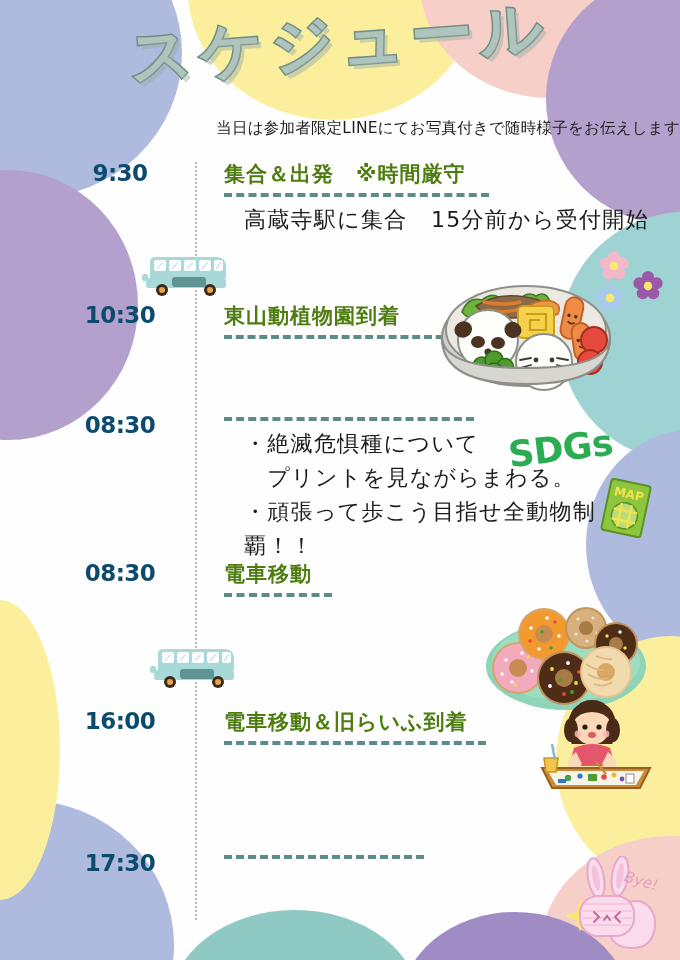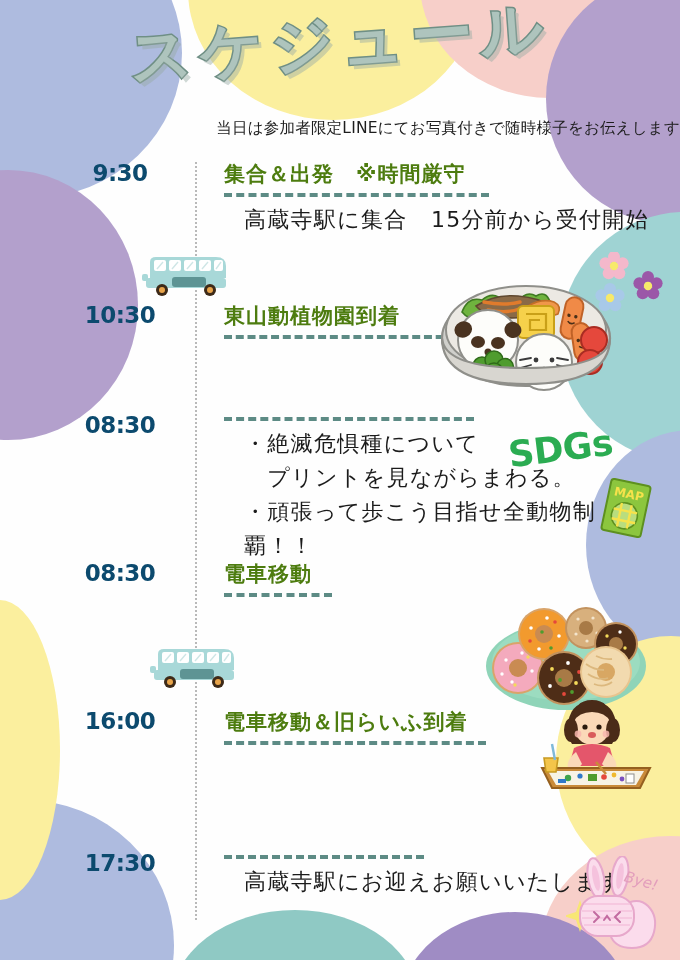--- a/index.html
+++ b/index.html
@@ -240,21 +240,20 @@
       <div class="body">
         <div class="head">電車移動＆旧らいふ到着</div>
         <div class="dash w5"></div>
       </div>
     </div>
 
     <div class="row" style="top:700px;">
       <div class="time">17:30</div>
       <div class="body">
         <div class="dash w6"></div>
-        <div class="desc">高蔵寺駅にお迎えお願いいたします</div>
       </div>
     </div>
 
   </div>
 
   <svg class="bus" style="left:138px; top:250px;" width="96" height="50" viewBox="0 0 96 50">
     <rect x="8" y="28" width="80" height="10" rx="3" fill="#a8d8d8"></rect>
     <path d="M12 28 L12 12 Q12 7 18 7 L78 7 Q88 7 88 16 L88 28 Z" fill="#a8d8d8"></path>
     <rect x="16" y="10" width="12" height="11" rx="2" fill="#ffffff"></rect>
     <rect x="31" y="10" width="12" height="11" rx="2" fill="#ffffff"></rect>

